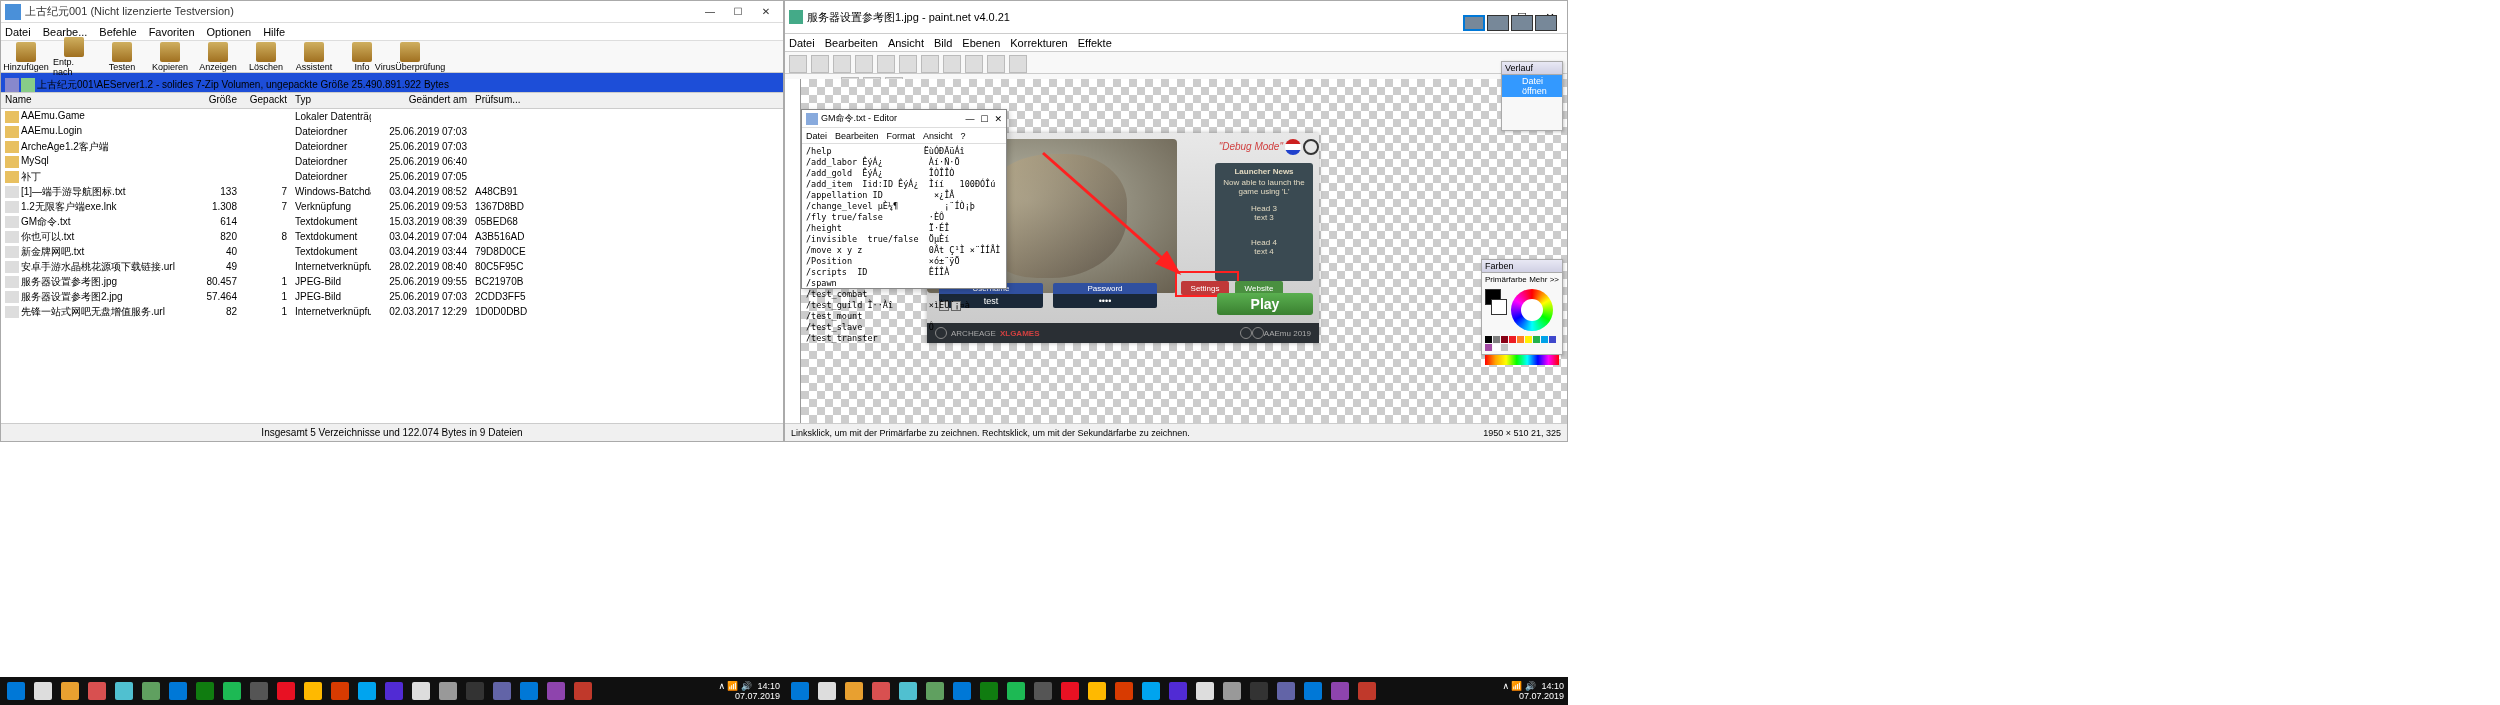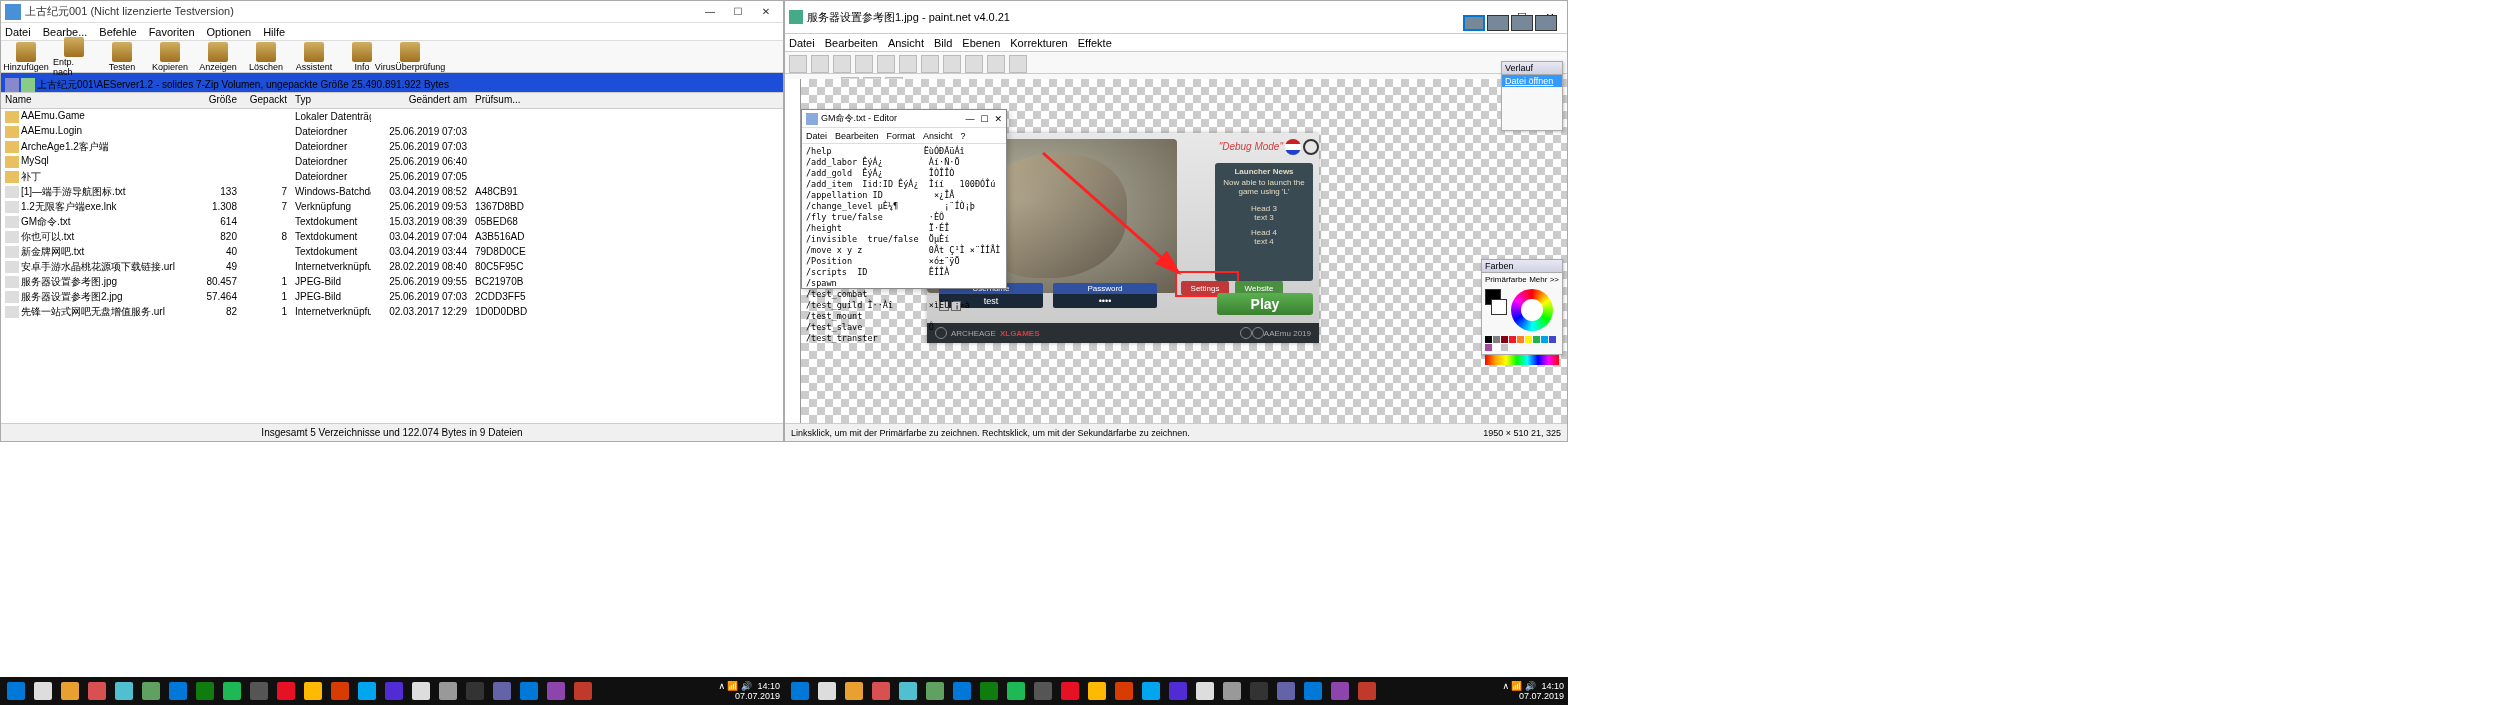--- a/index.html
+++ b/index.html
@@ -79,21 +79,21 @@
 .launcher .playbtn { position: absolute; right: 6px; top: 160px; width: 96px; height: 22px; background: linear-gradient(#5ab050, #3a8030); color: #fff; font-size: 14px; font-weight: bold; display: flex; align-items: center; justify-content: center; border-radius: 3px; }
 .launcher .checks { position: absolute; left: 12px; top: 168px; display: flex; gap: 2px; }
 .launcher .chk { width: 10px; height: 10px; background: #ccc; border: 1px solid #666; }
 .launcher .footer { position: absolute; left: 0; bottom: 0; right: 0; height: 20px; background: #2a2f34; display: flex; align-items: center; padding: 0 8px; color: #aaa; font-size: 8px; justify-content: space-between; }
 .launcher .footer .brand { display: flex; align-items: center; gap: 4px; }
 .launcher .footer .bico { width: 12px; height: 12px; border: 1px solid #888; border-radius: 50%; }
 
 
 .history { position: absolute; right: 4px; top: 60px; width: 62px; height: 70px; background: #f8f8f8; border: 1px solid #aaa; font-size: 9px; box-shadow: 1px 1px 3px rgba(0,0,0,0.2); }
 .history .h-title { background: linear-gradient(#e8e8f4, #d0d0e4); padding: 1px 3px; border-bottom: 1px solid #aaa; }
-.history .h-item { padding: 1px 3px; text-decoration: underline; }
+.history .h-item { padding: 1px 20px; }
 .history .h-item.sel { background: #3399ff; color: #fff; }
 
 
 .colors { position: absolute; right: 4px; top: 258px; width: 82px; height: 96px; background: #f8f8f8; border: 1px solid #aaa; font-size: 9px; box-shadow: 1px 1px 3px rgba(0,0,0,0.2); }
 .colors .c-title { background: linear-gradient(#e8e8f4, #d0d0e4); padding: 1px 3px; border-bottom: 1px solid #aaa; display: flex; justify-content: space-between; }
 .colors .c-body { padding: 3px; display: flex; gap: 4px; }
 .colors .swatch { width: 16px; height: 16px; border: 1px solid #333; }
 .colors .wheel { width: 42px; height: 42px; border-radius: 50%; background: conic-gradient(red, yellow, lime, cyan, blue, magenta, red); position: relative; }
 .colors .wheel::after { content: ""; position: absolute; inset: 10px; background: #fff; border-radius: 50%; }
 .colors .strip { height: 10px; background: linear-gradient(90deg, red, orange, yellow, lime, cyan, blue, magenta, red); margin: 2px 3px; }
@@ -370,21 +370,21 @@
         <div class="debug">"Debug Mode"</div>
         <div class="flag"></div>
         <div class="logo-c"></div>
         <div class="news">
           <div class="nh">Launcher News</div>
           <div>Now able to launch the game using 'L'</div>
           <div style="margin-top:8px">
             <div>Head 3</div>
             <div>text 3</div>
           </div>
-          <div style="margin-top:6px">
+          <div style="margin-top:16px">
             <div>Head 4</div>
             <div>text 4</div>
           </div>
         </div>
         <svg class="red-arrow" viewBox="0 0 150 130">
           <defs>
               <marker id="ah" markerWidth="10" markerHeight="10" refX="8" refY="3" orient="auto">
                 <path d="M0,0 L0,6 L9,3 z" fill="#ff2020"></path>
               </marker>
             </defs>

